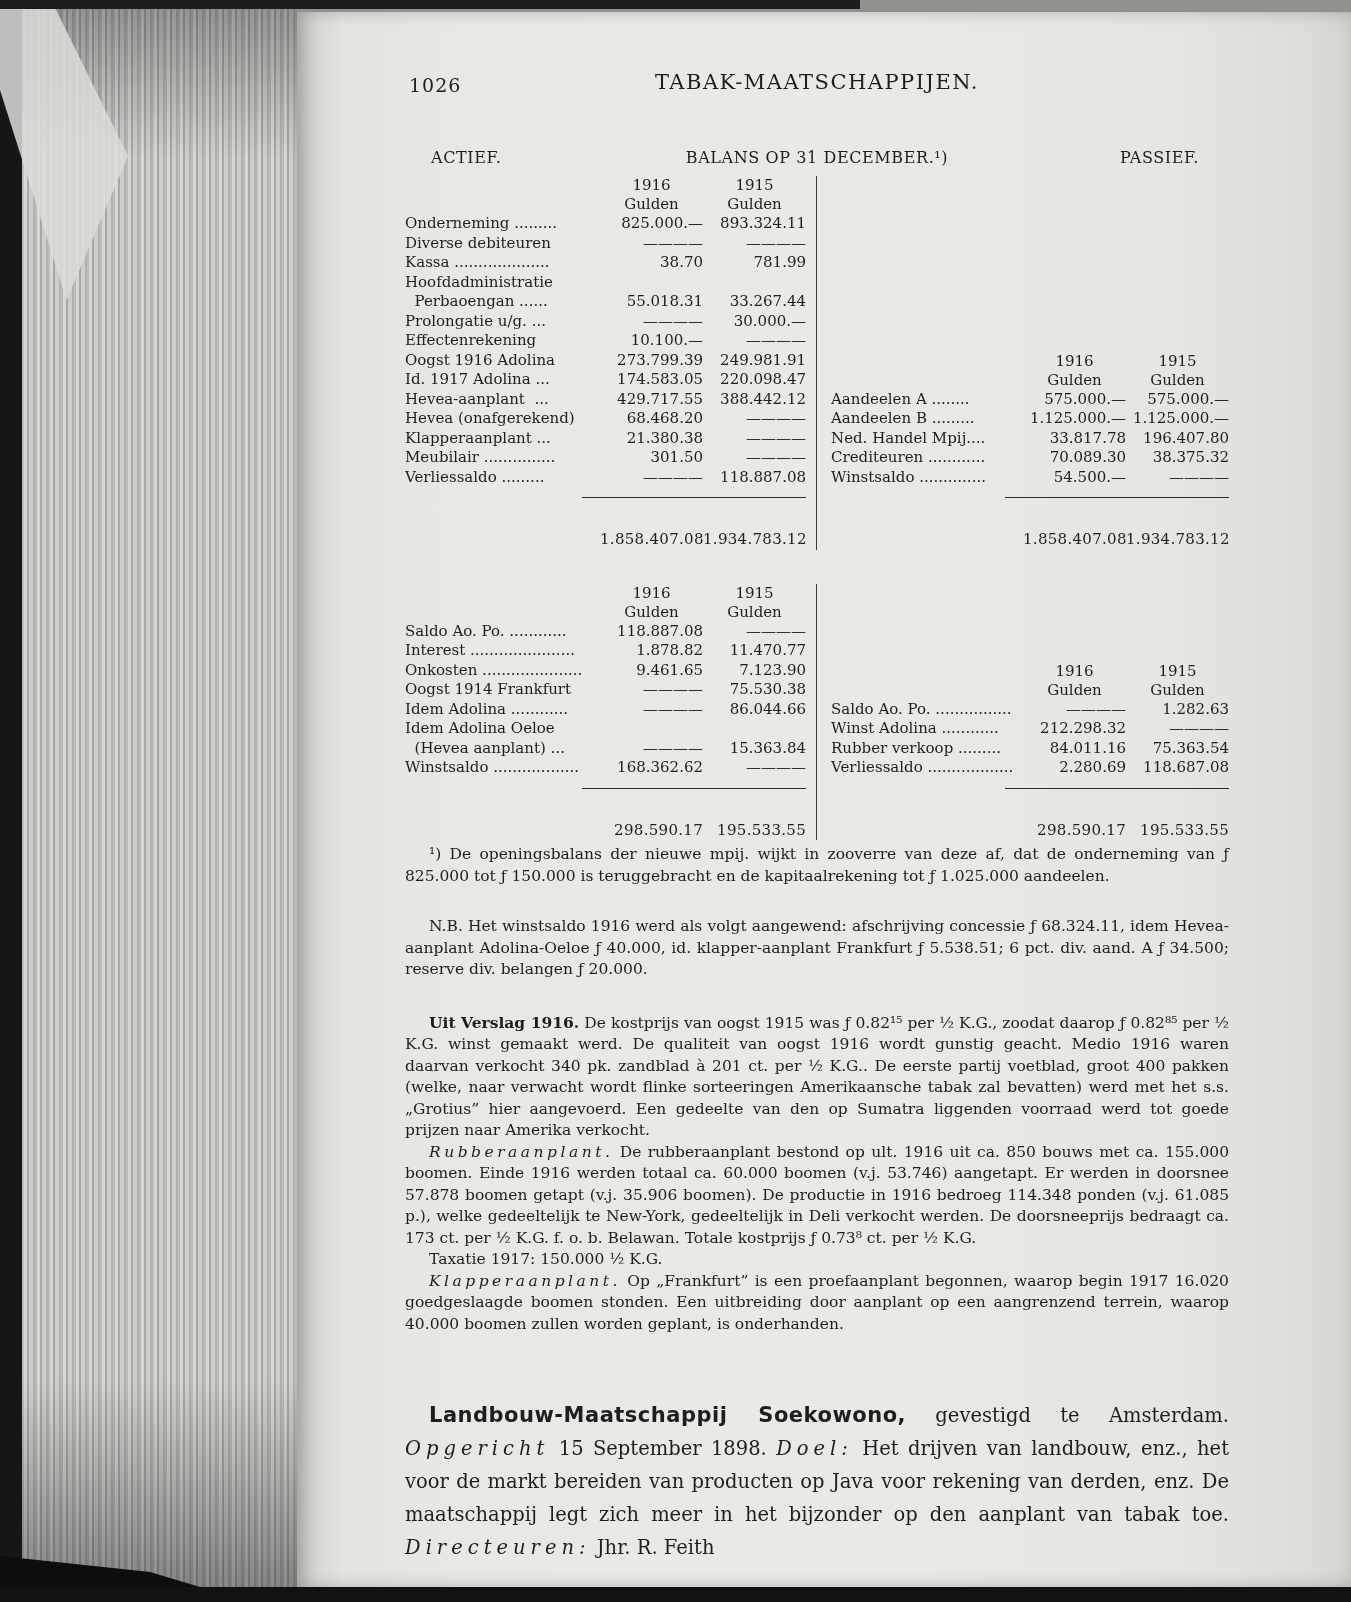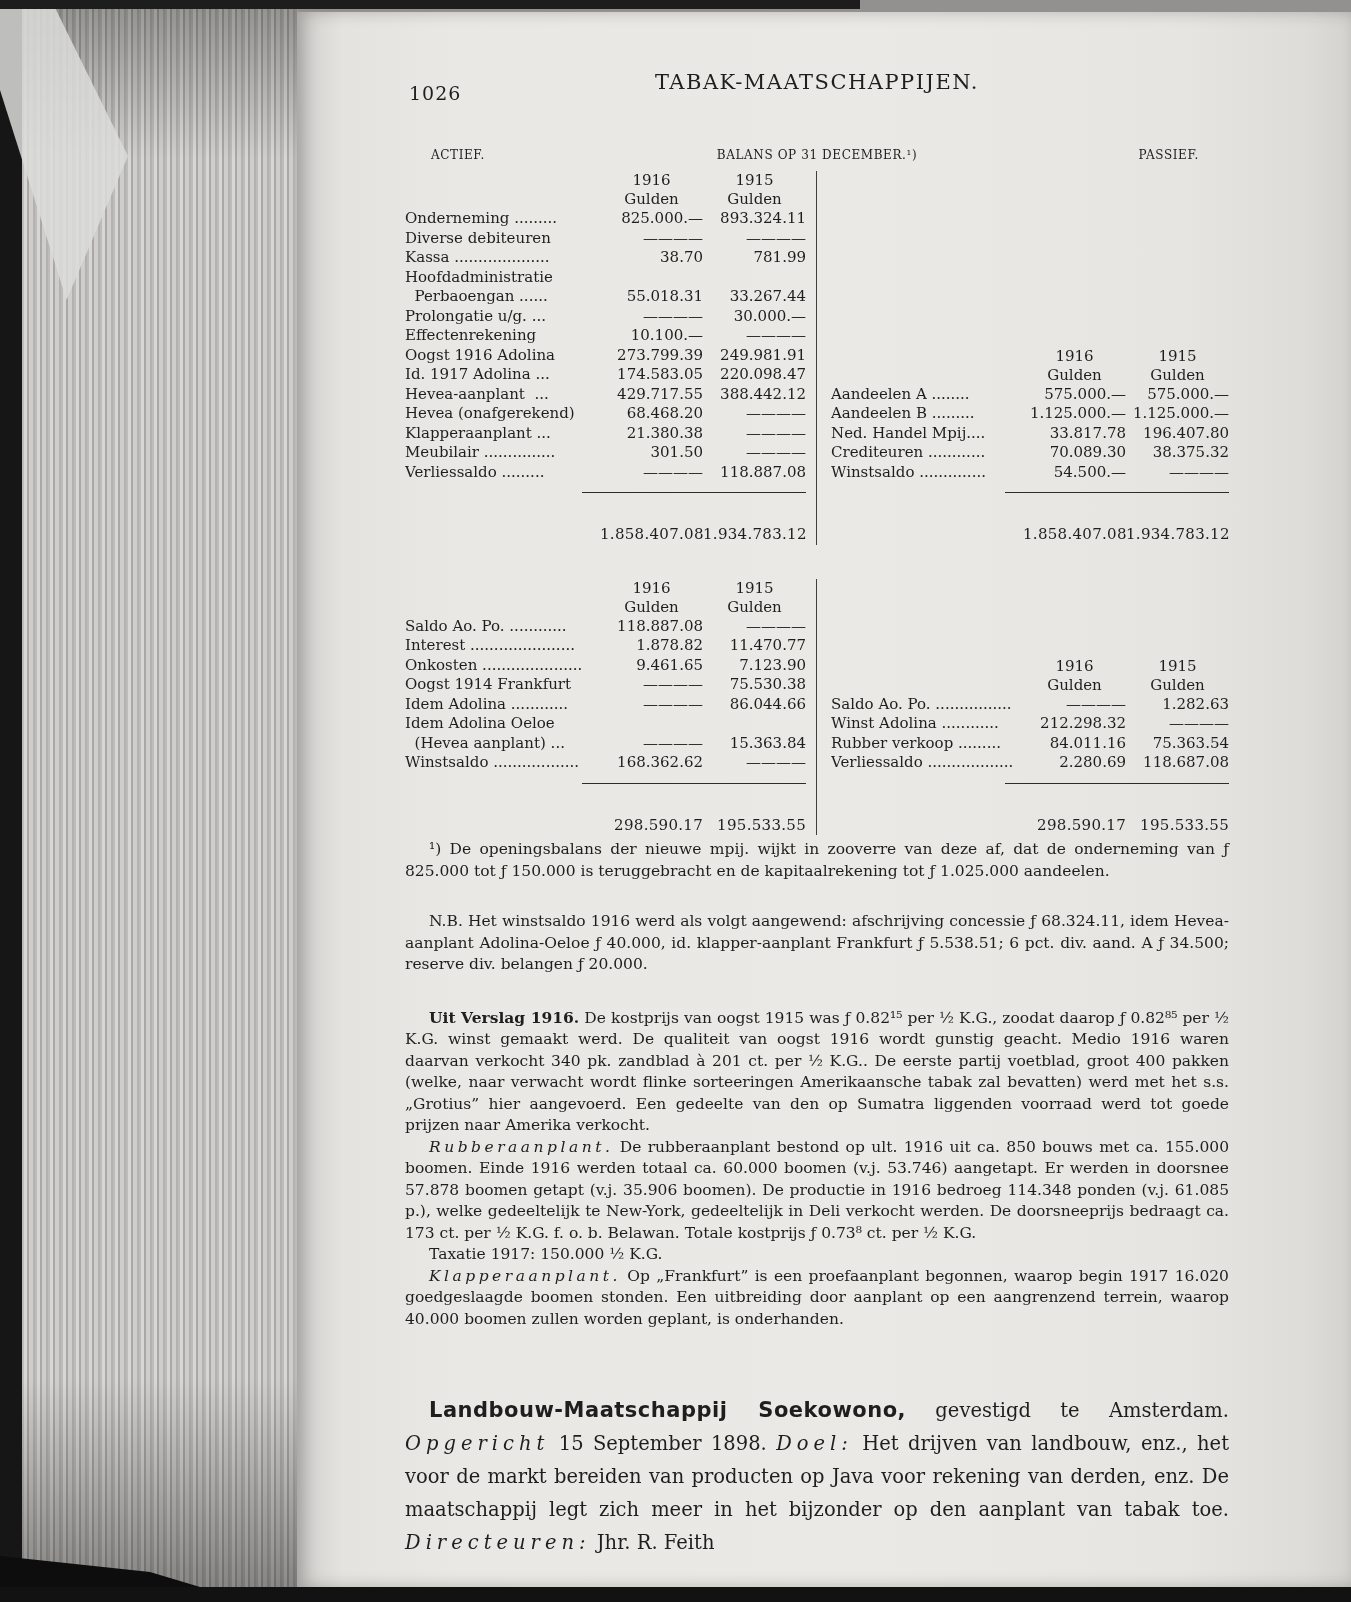--- a/index.html
+++ b/index.html
@@ -29,26 +29,26 @@
     clip-path:polygon(0 0,60% 35%,100% 100%,0 100%);
   }
   .page-surface{
     position:absolute;left:297px;top:12px;right:0;bottom:15px;
     background:linear-gradient(90deg,#cfcecb 0,#e4e3df 45px,#eae8e4 160px,#ebe9e5 55%,#e7e5e1 84%,#dedcd8 96%,#d4d2ce 100%);
     box-shadow:inset 7px 0 16px rgba(0,0,0,.22);
   }
   
   .content{position:absolute;left:108px;top:58px;width:824px;}
   .page-header{position:relative;height:34px;}
-  .page-num{position:absolute;left:4px;top:12px;font-size:19px;letter-spacing:1px;}
+  .page-num{position:absolute;left:4px;top:4px;font-size:19px;letter-spacing:1px;}
   .page-title{text-align:center;font-size:21px;letter-spacing:1.5px;}
 
   .sheet{margin-top:44px;}
   .sheet.second{margin-top:34px;}
-  .sheet-head{display:flex;font-size:12px;letter-spacing:.6px;margin-bottom:9px;}
+  .sheet-head{display:flex;font-size:16px;letter-spacing:.6px;margin-bottom:9px;}
   .sheet-head .lh{width:27%;padding-left:26px;box-sizing:border-box;}
   .sheet-head .ch{width:46%;text-align:center;}
   .sheet-head .rh{width:27%;text-align:right;padding-right:30px;box-sizing:border-box;}
 
   .panels{display:flex;align-items:flex-end;}
   .panel{width:50%;box-sizing:border-box;display:flex;flex-direction:column;}
   .panel.left{padding-right:10px;border-right:1px solid #3e3e3e;}
   .panel.right{padding-left:14px;}
 
   .trow{display:flex;line-height:19.5px;font-size:15px;}

